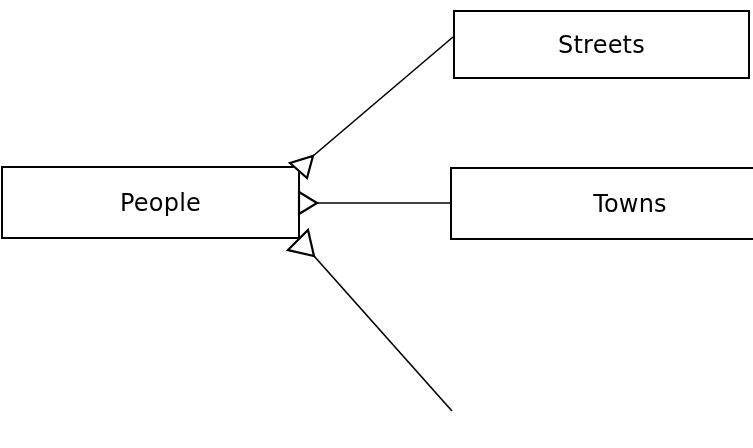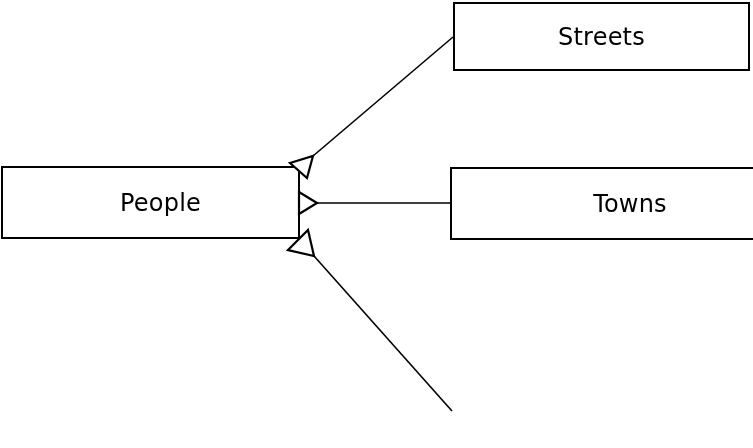--- a/index.html
+++ b/index.html
@@ -45,21 +45,21 @@
 </style>
 </head>
 <body>
 
 <div id="canvas">
 
   <div class="entity-box" style="left:1px; top:166px; width:299px; height:73px;padding-left:20px;">
     <span class="entity-label">People</span>
   </div>
 
-  <div class="entity-box" style="left:453px; top:2px; width:297px; height:69px;">
+  <div class="entity-box" style="left:453px; top:10px; width:297px; height:69px;">
     <span class="entity-label">Streets</span>
   </div>
 
   <div class="entity-box" style="left:450px; top:167px; width:360px; height:73px;">
     <span class="entity-label">Towns</span>
   </div>
 
 
   <svg id="connector-layer" width="753" height="448" viewBox="0 0 753 448">
 

